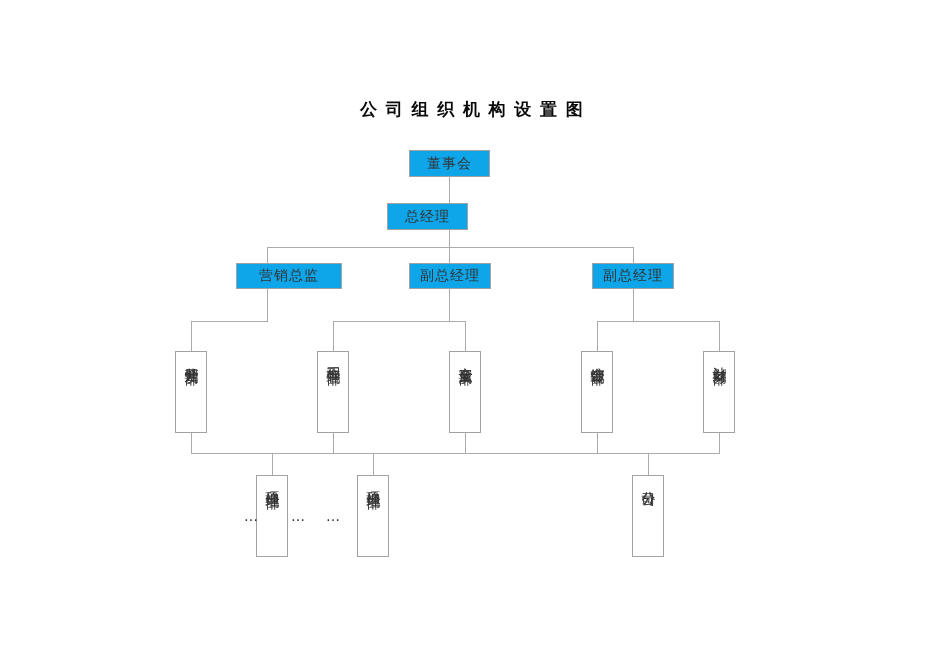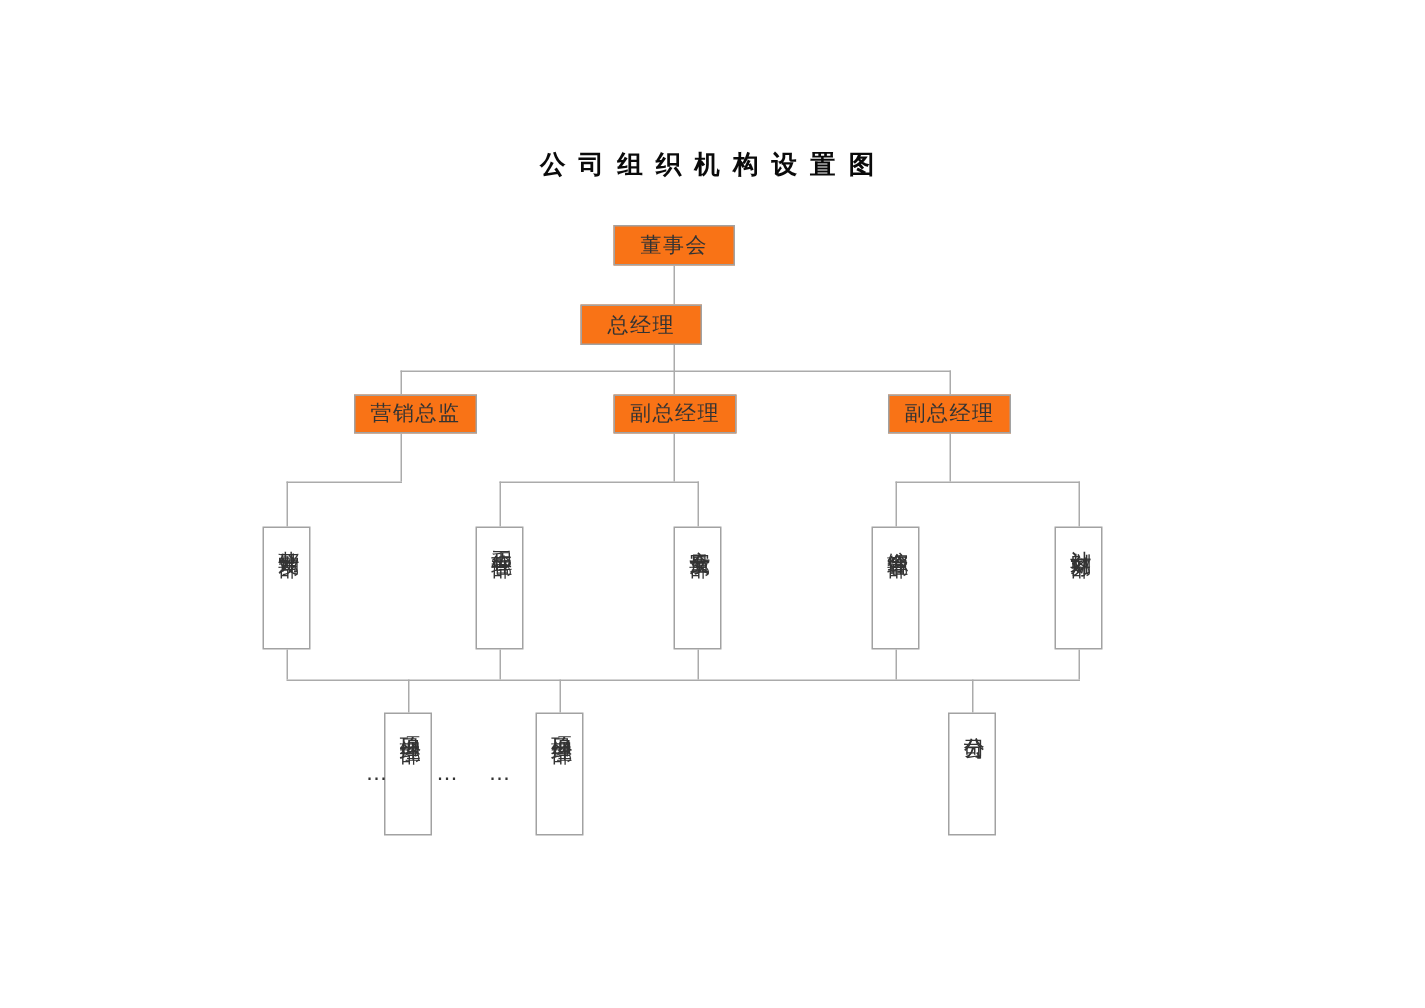--- a/index.html
+++ b/index.html
@@ -25,21 +25,21 @@
     font-size: 17px;
     font-weight: bold;
     letter-spacing: 2px;
     white-space: nowrap;
     color: var(--title);
     font-family: "Liberation Sans", "DejaVu Sans", sans-serif;
   }
   .hbox {
     position: absolute;
     border: 1px solid var(--border);
-    background: #f97316;
+    background: #0ea5e9;
     display: flex;
     align-items: center;
     justify-content: center;
     font-size: 14px;
     letter-spacing: 1px;
     color: var(--text);
   }
   .vbox {
     position: absolute;
     width: 32px;
@@ -79,21 +79,21 @@
 <body>
 
 <div id="canvas">
 
   <div class="chart-title">公 司 组 织 机 构 设 置 图</div>
 
   <div class="hbox" style="left:409px; top:150px; width:81px; height:27px;">董事会</div>
 
   <div class="hbox" style="left:387px; top:203px; width:81px; height:27px;">总经理</div>
 
-  <div class="hbox" style="left:236px; top:263px; width:82px; height:26px;">营销总监</div>
+  <div class="hbox" style="left:236px; top:263px; width:106px; height:26px;">营销总监</div>
   <div class="hbox" style="left:409px; top:263px; width:82px; height:26px;">副总经理</div>
   <div class="hbox" style="left:592px; top:263px; width:82px; height:26px;">副总经理</div>
 
   <div class="vbox" style="left:175px; top:351px;">
     <span class="vtext">营销开发部</span>
   </div>
   <div class="vbox" style="left:317px; top:351px;">
     <span class="vtext">工程管理部</span>
   </div>
   <div class="vbox" style="left:449px; top:351px;">

